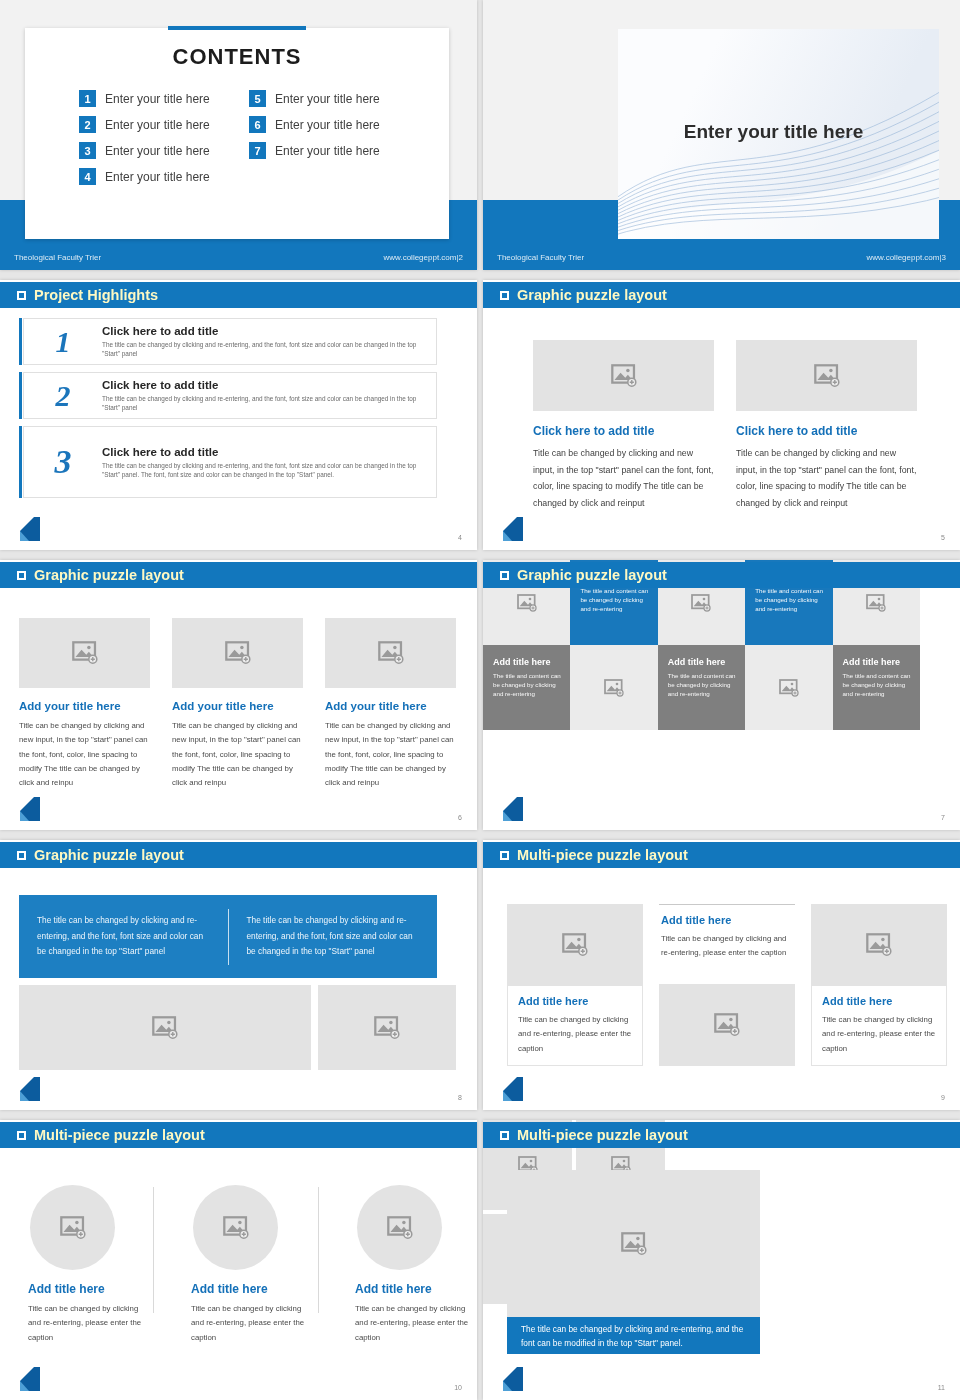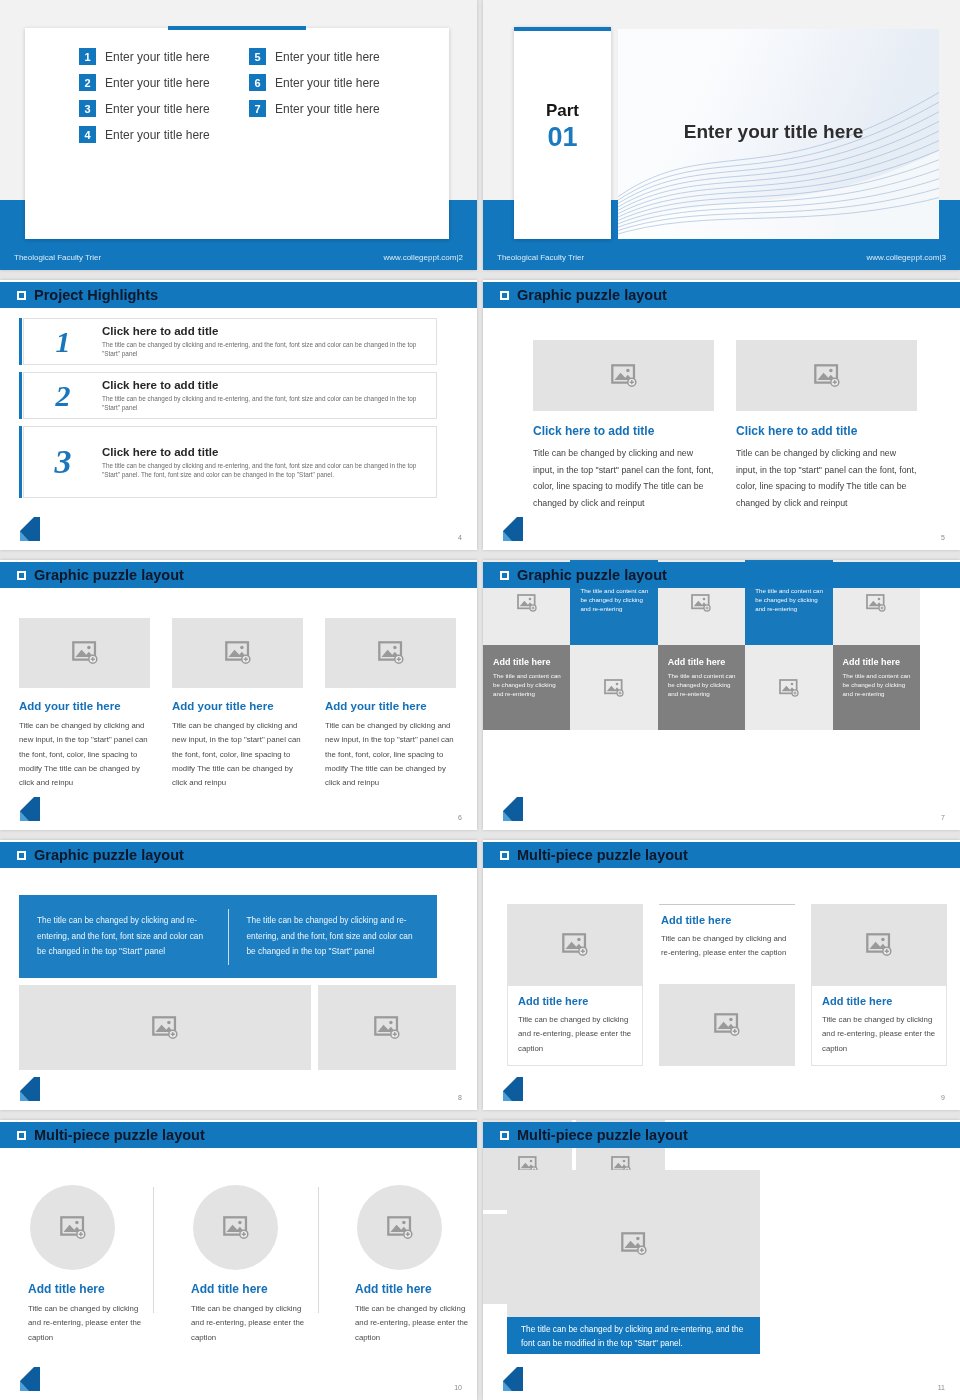--- a/index.html
+++ b/index.html
@@ -26,21 +26,21 @@
 
   .part-card { left:31px; top:27px; width:97px; height:212px; background:#fff; box-shadow:0 1px 4px rgba(0,0,0,.2); text-align:center; }
   .part-bar { height:4px; background:#1277bd; }
   .part-word { margin-top:70px; font-size:17px; font-weight:bold; color:#161616; }
   .part-num { font-size:27px; font-weight:bold; color:#1b79c0; margin-top:1px; }
   .wave-panel { left:135px; top:29px; width:321px; height:210px; background:linear-gradient(115deg,#fbfcfe 25%,#e7edf5 75%); overflow:hidden; }
   .wave-panel svg { position:absolute; bottom:0; right:0; }
   .wave-title { position:absolute; left:0; right:10px; top:92px; text-align:center; font-size:19px; font-weight:bold; color:#2d2d2d; }
 
   
-  .hdr { position:absolute; top:2px; left:0; right:0; height:26px; background:#1277bd; color:#0f172a; display:flex; align-items:center; padding-left:17px; font-weight:bold; font-size:14.5px; }
+  .hdr { position:absolute; top:2px; left:0; right:0; height:26px; background:#1277bd; color:#fef9c3; display:flex; align-items:center; padding-left:17px; font-weight:bold; font-size:14.5px; }
   .hdr .sq { width:9px; height:9px; border:2px solid #fff; margin-right:8px; display:inline-block; flex:none; }
   .logo { position:absolute; left:17px; bottom:6px; line-height:0; }
   .pg { position:absolute; right:15px; bottom:9px; font-size:7px; color:#8a8a8a; }
   .bt { color:#1470b8; font-weight:bold; }
   .ph { background:#e3e3e3; display:flex; align-items:center; justify-content:center; }
   [data-icon] { line-height:0; }
   [data-icon] svg { width:26px; height:auto; }
 
   
   .hl-row { left:19px; width:418px; display:flex; }
@@ -102,20 +102,21 @@
 </style>
 </head>
 <body>
 
 <div class="grid">
 
   <div class="slide cover">
     <div class="bluestrip"></div>
     <div class="abs card1">
       <div class="accent"></div>
+      <div class="c-title">CONTENTS</div>
       <div class="c-cols">
         <div class="c-col">
           <div class="c-item">
               <span class="c-num">1</span>
               <span class="c-label">Enter your title here</span>
             </div>
           <div class="c-item">
               <span class="c-num">2</span>
               <span class="c-label">Enter your title here</span>
             </div>
@@ -165,25 +166,20 @@
           <path d="M-10,190 C90,133 166,187 335,105"></path>
           <path d="M-10,187 C90,126 162,184 335,95"></path>
           <path d="M-10,184 C90,119 158,181 335,85"></path>
           <path d="M-10,181 C90,112 154,178 335,75"></path>
           <path d="M-10,178 C90,105 150,175 335,65"></path>
           <path d="M-10,175 C90,98 146,172 335,55"></path>
         </g>
       </svg>
       <div class="wave-title">Enter your title here</div>
     </div>
-    <div class="abs part-card">
-      <div class="part-bar"></div>
-      <div class="part-word">Part</div>
-      <div class="part-num">01</div>
-    </div>
     <div class="coverfoot">
       <span>Theological Faculty Trier</span>
       <span class="fright"><span>www.collegeppt.com</span><span>|</span><span>3</span></span>
     </div>
   </div>
 
   <div class="slide">
     <div class="hdr">
         <span class="sq"></span>
         <span>Project Highlights</span>

